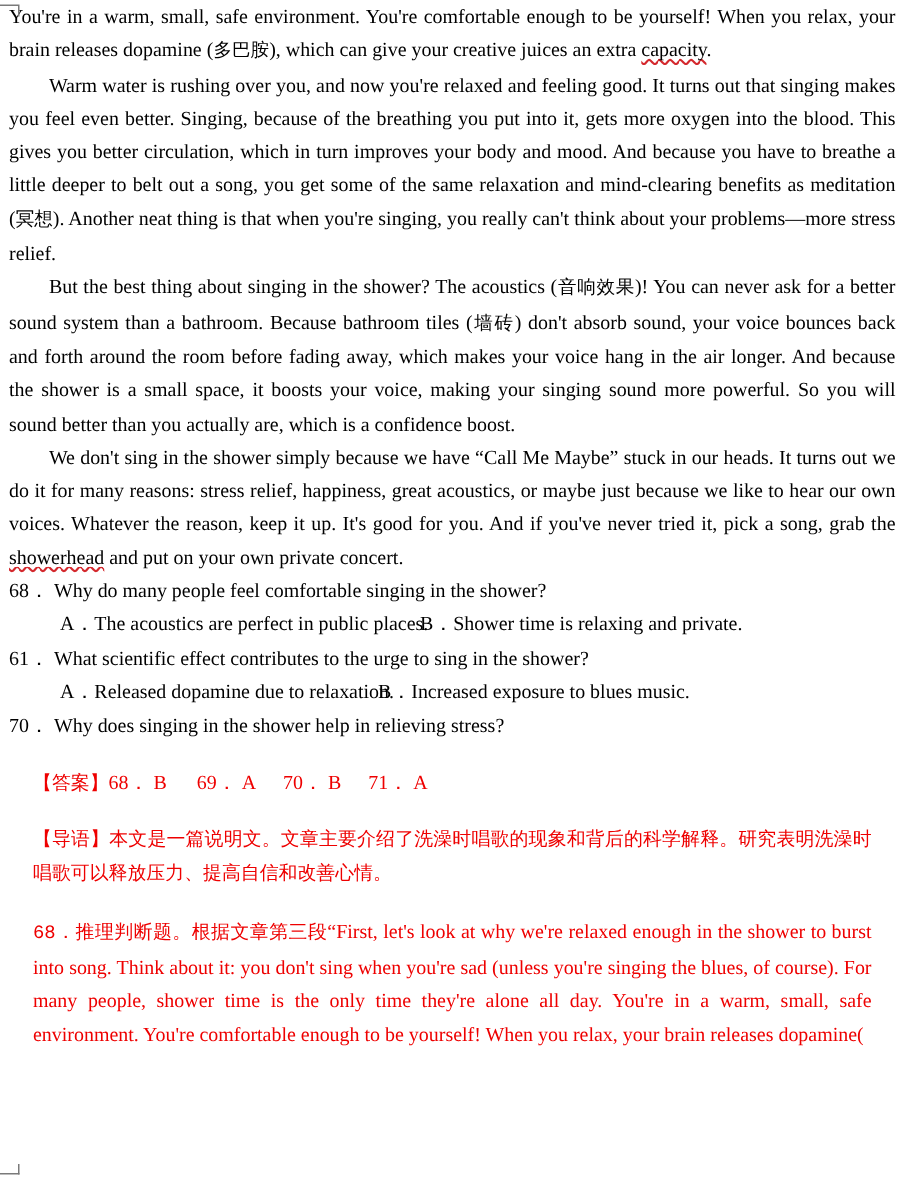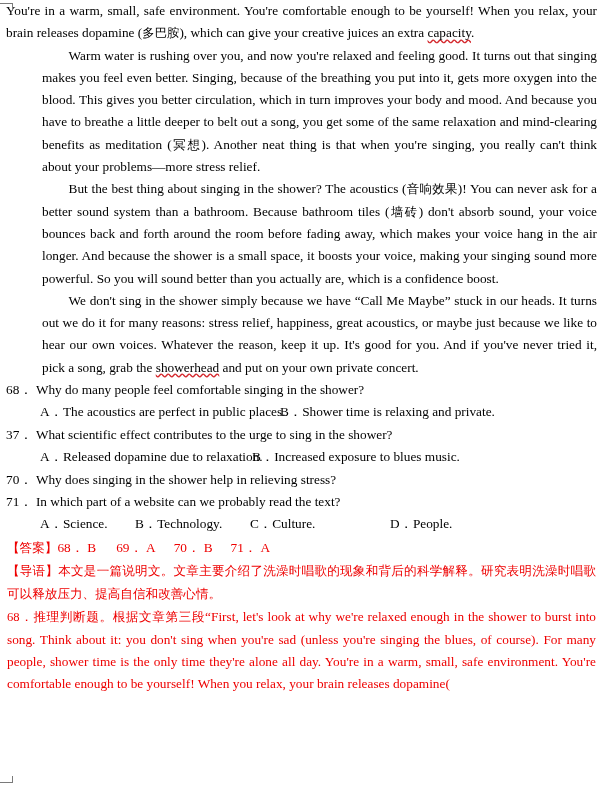--- a/index.html
+++ b/index.html
@@ -29,43 +29,43 @@
 
   
   .passage{
     font-size:13.3px;
     line-height:22.3px;
     text-align:justify;
     text-justify:inter-word;
     letter-spacing:0;
   }
   .passage p{margin:0;}
-  .passage p.indent{text-indent:2em;margin-left:36px;}
-  .cn{font-family:Liberation Sans, sans-serif;font-size:12.4px;}
+  .passage p.indent{text-indent:2em;}
+  .cn{font-family:Liberation Mono, monospace;font-size:12.4px;}
 
   .misspell{
     text-decoration:underline wavy #d4282d;
     text-decoration-skip-ink:none;
     text-underline-offset:1px;
   }
 
   
   .qblock{font-size:13.3px;line-height:22.4px;}
   .qstem{margin:0;padding-left:0;text-indent:0;}
   .qstem .num{display:inline-block;}
   .opts{margin:0;padding:0;}
   .optline{margin:0;padding-left:34px;white-space:pre;}
   .optline.flow{white-space:normal;}
   .opt-col{display:inline-block;}
 
   
   .redblock{color:#ee0000;font-size:13.3px;line-height:22.4px;}
   .redblock .tag{font-family:"DejaVu Sans","Liberation Sans",sans-serif;font-size:12.6px;}
-  .redblock .cnred{font-family:Liberation Serif, serif;font-size:12.6px;}
-  .redblock p{margin:1px;}
+  .redblock .cnred{font-family:Liberation Mono, monospace;font-size:12.6px;}
+  .redblock p{margin:16px;}
   .ans-row span{display:inline-block;}
   .expl{text-align:justify;}
   .sp-ans-1{padding-left:20px;}
   .sp-ans-2{padding-left:18px;}
   .sp-ans-3{padding-left:18px;}
 </style>
 </head>
 <body>
 
 <div class="page">
@@ -86,36 +86,30 @@
   </div>
 
   <div class="qblock">
     <p class="qstem"><span class="num">68</span><span>．</span>&nbsp;<span>Why do many people feel comfortable singing in the shower?</span></p>
     <div class="opts">
       <div class="optline"><span class="opt-col" style="width:240px">A．The acoustics are perfect in public places.</span><span class="opt-col">B．Shower time is relaxing and private.</span></div>
     </div>
   </div>
 
   <div class="qblock">
-    <p class="qstem"><span class="num">37</span><span>．</span>&nbsp;<span>What scientific effect contributes to the urge to sing in the shower?</span></p>
+    <p class="qstem"><span class="num">61</span><span>．</span>&nbsp;<span>What scientific effect contributes to the urge to sing in the shower?</span></p>
     <div class="opts">
       <div class="optline"><span class="opt-col" style="width:212px">A．Released dopamine due to relaxation.</span><span class="opt-col">B．Increased exposure to blues music.</span></div>
     </div>
   </div>
 
   <div class="qblock">
     <p class="qstem"><span class="num">70</span><span>．</span>&nbsp;<span>Why does singing in the shower help in relieving stress?</span></p>
   </div>
 
-  <div class="qblock">
-    <p class="qstem"><span class="num">71</span><span>．</span>&nbsp;<span>In which part of a website can we probably read the text?</span></p>
-    <div class="opts">
-      <div class="optline"><span class="opt-col" style="width:95px">A．Science.</span><span class="opt-col" style="width:115px">B．Technology.</span><span class="opt-col" style="width:140px">C．Culture.</span><span class="opt-col">D．People.</span></div>
-    </div>
-  </div>
 
   <div class="redblock">
 
     <p class="ans-row"><span class="tag">【答案】</span><span>68．</span><span>&nbsp;</span><span>B</span><span class="sp-ans-1">69．</span><span>&nbsp;</span><span>A</span><span class="sp-ans-2">70．</span><span>&nbsp;</span><span>B</span><span class="sp-ans-3">71．</span><span>&nbsp;</span><span>A</span></p>
 
     <p class="cnred" style="text-align:justify"><span>【导语】</span><span>本文是一篇说明文。文章主要介绍了洗澡时唱歌的现象和背后的科学解释。研究表明洗澡时唱歌可以释放压力、提高自信和改善心情。</span></p>
 
     <p class="expl"><span class="cnred">68．推理判断题。根据文章第三段</span><span>“</span><span>First, let's look at why we're relaxed enough in the shower to burst into song. Think about it: you don't sing when you're sad (unless you're singing the blues, of course). For many people, shower time is the only time they're alone all day. You're in a warm, small, safe environment. You're comfortable enough to be yourself! When you relax, your brain releases dopamine(</span></p>
 
   </div>

